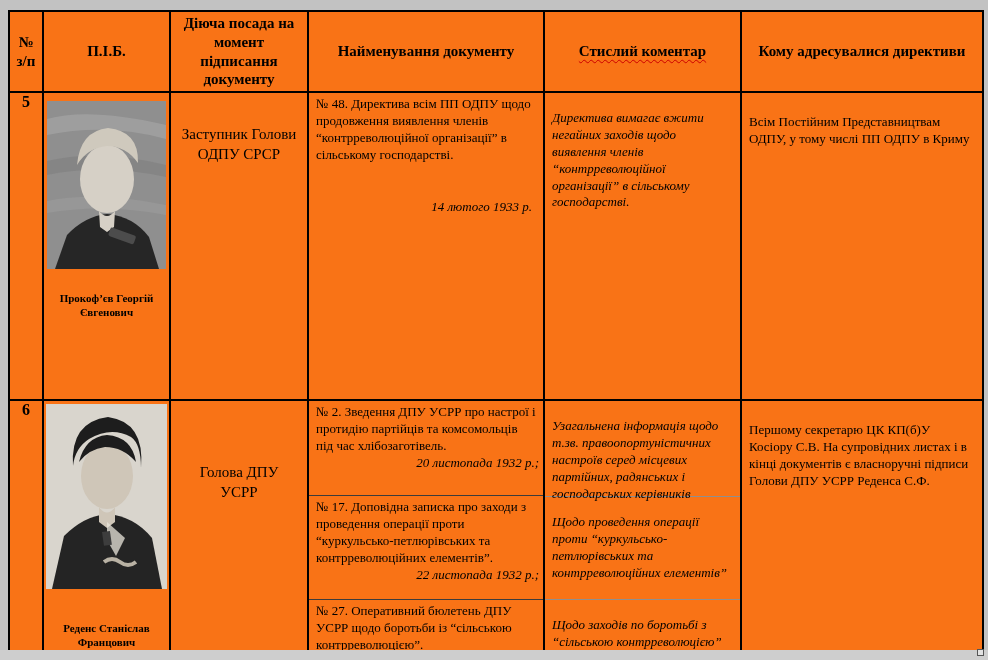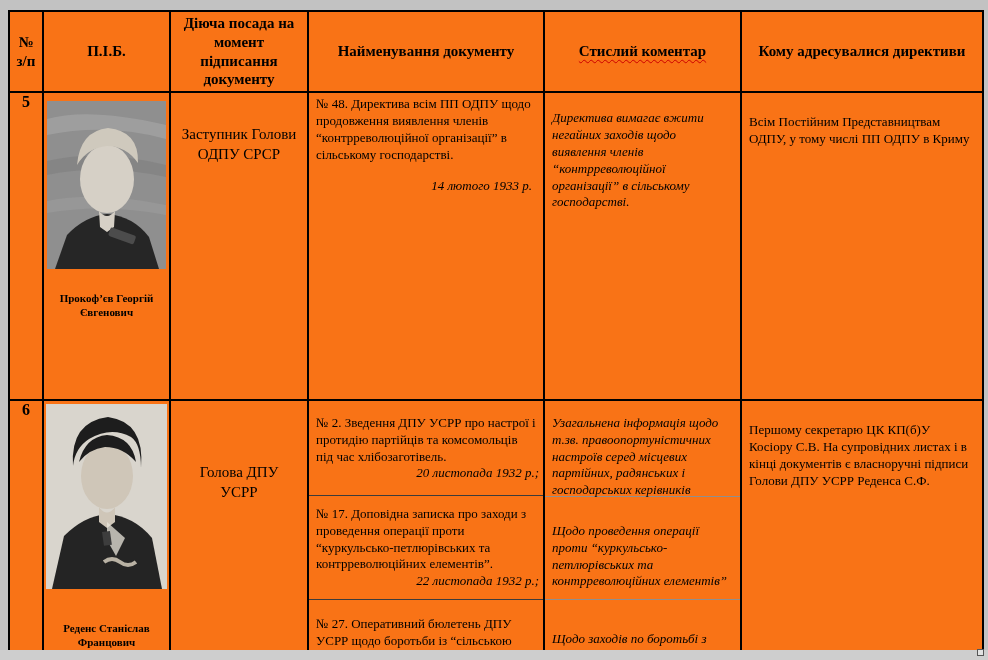--- a/index.html
+++ b/index.html
@@ -39,23 +39,23 @@
     font-weight:bold; font-size:11px; line-height:1.3; margin-top:18px;
     padding:0 2px; text-align:center;
   }
   .person-name.r6 { margin-top:28px; }
   .cell-pos { text-align:center; font-size:15px; line-height:1.3; }
   .pos-inner.r5 { padding:32px 10px 0; }
   .pos-inner.r6 { padding:62px 10px 0; }
   .txt { font-size:13px; line-height:1.3; }
   .doc-block { padding:3px 7px 4px; }
   .doc-date { font-style:italic; text-align:right; padding:0 4px 2px 0; }
-  .r5-date { margin-top:14px; }
+  .r5-date { margin-top:35px; }
   .sub {
-    display:flex; flex-direction:column; justify-content:center;
+    display:flex; flex-direction:column; justify-content:flex-start;
     box-sizing:border-box;
   }
   .sub .doc-text { padding:3px 7px 0; }
   .sub-doc-divider { border-bottom:1px solid #3c3c3c; }
   .sub-com-divider { border-bottom:1px solid #8f8f8f; }
   .com-text { padding:17px 7px 0;font-style:italic; }
   .cell-addr-inner { padding:21px 7px; }
   .resize-handle {
     position:absolute; left:977px; top:649px; width:7px; height:7px;
     border:1px solid #555; background:#e2e2e2; box-sizing:border-box;

